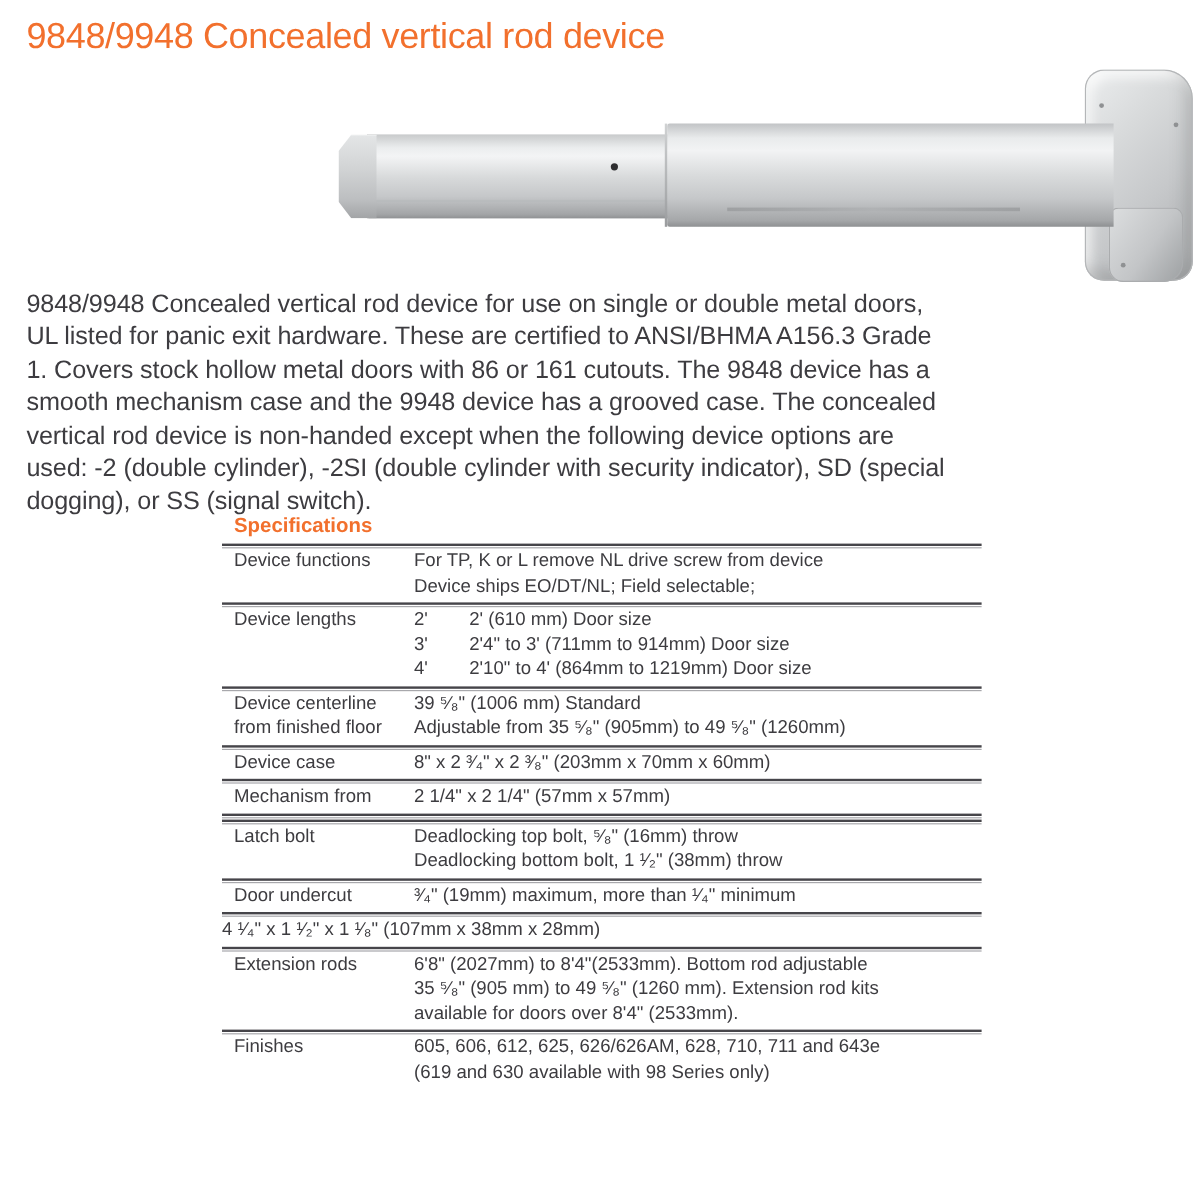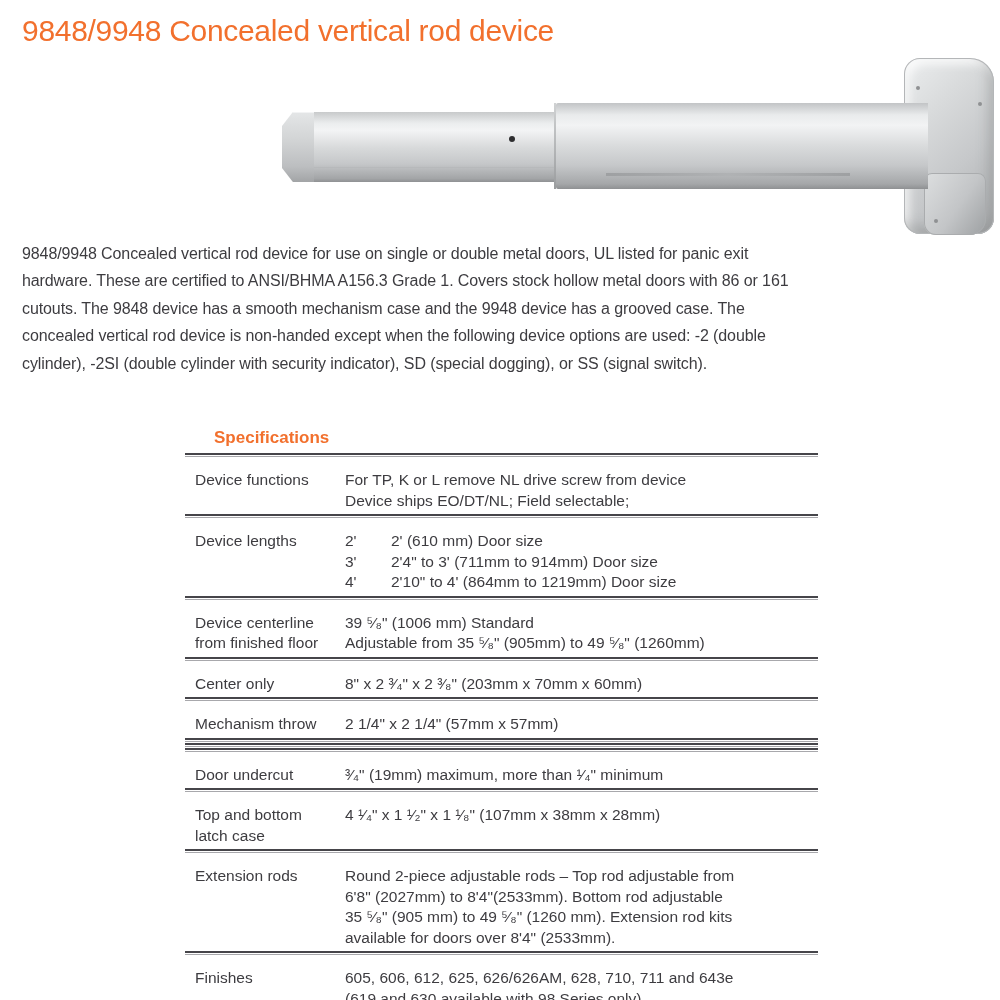--- a/index.html
+++ b/index.html
@@ -52,33 +52,33 @@
     position:absolute; left:50px; right:78px; bottom:13px; height:3px;
     background:linear-gradient(90deg,#9ea0a2,#b0b2b4 50%,#9ea0a2);
   }
   .joint-line { left:276px; top:48px; width:2px; height:86px; background:linear-gradient(180deg,#d0d2d3,#9a9c9e); }
   .rail-seam { left:30px; top:112px; width:248px; height:1px; background:#b7b9bb; }
   .bar-dot { left:231px; top:81px; width:6px; height:6px; border-radius:50%; background:#2e2e30; }
 
   
   .description {
     position:absolute; left:22px; top:240px; width:772px;
-    font-size:16px; line-height:27.4px; color:#3d3c40; letter-spacing:-0.1px;
+    font-size:21px; line-height:27.4px; color:#3d3c40; letter-spacing:-0.1px;
   }
 
   
   .spec-heading {
     position:absolute; left:195px; top:428px;
-    font-size:17px; font-weight:700; color:#f2702d;margin-left:19px;
+    font-size:17px; font-weight:700; color:#f2702d;
   }
   .spec-table { position:absolute; left:185px; top:453px; width:633px; font-size:15.5px; line-height:20.5px; color:#3d3c40; }
   .sep { position:relative; height:5px; }
   .sep::before { content:''; position:absolute; top:0; left:0; right:0; height:2px; background:#46454a; }
   .sep::after  { content:''; position:absolute; top:3px; left:0; right:0; height:1px; background:#a8a8ac; }
-  .row { display:flex; padding:12px 0 3px; }
+  .row { display:flex; padding:0 0 3px; }
   .cell-label { width:160px; padding-left:10px; flex:none; }
   .cell-value { flex:1; }
   .pair { display:flex; }
   .pair .k { width:46px; flex:none; }
 </style>
 </head>
 <body>
 
 <div id="canvas">
 
@@ -148,69 +148,73 @@
       </div>
       <div class="cell-value">
         <div>39 ⁵⁄₈" (1006 mm) Standard</div>
         <div>Adjustable from 35 ⁵⁄₈" (905mm) to 49 ⁵⁄₈" (1260mm)</div>
       </div>
     </div>
     <div class="sep"></div>
 
     <div class="row">
       <div class="cell-label">
-        <div>Center only</div>
+        <div>Device case</div>
       </div>
       <div class="cell-value">
         <div>8" x 2 ³⁄₄" x 2 ³⁄₈" (203mm x 70mm x 60mm)</div>
       </div>
     </div>
     <div class="sep"></div>
 
     <div class="row">
       <div class="cell-label">
-        <div>Mechanism throw</div>
+        <div>Mechanism from</div>
       </div>
       <div class="cell-value">
         <div>2 1/4" x 2 1/4" (57mm x 57mm)</div>
       </div>
     </div>
     <div class="sep"></div>
 
     <div class="sep"></div>
 
+    <div class="row">
+      <div class="cell-label">
+        <div>Latch bolt</div>
+      </div>
+      <div class="cell-value">
+        <div>Deadlocking top bolt, ⁵⁄₈" (16mm) throw</div>
+        <div>Deadlocking bottom bolt, 1 ¹⁄₂" (38mm) throw</div>
+      </div>
+    </div>
     <div class="sep"></div>
 
     <div class="row">
       <div class="cell-label">
         <div>Door undercut</div>
       </div>
       <div class="cell-value">
         <div>³⁄₄" (19mm) maximum, more than ¹⁄₄" minimum</div>
       </div>
     </div>
     <div class="sep"></div>
 
     <div class="row">
-      <div class="cell-label">
-        <div>Top and bottom</div>
-        <div>latch case</div>
-      </div>
       <div class="cell-value">
         <div>4 ¹⁄₄" x 1 ¹⁄₂" x 1 ¹⁄₈" (107mm x 38mm x 28mm)</div>
       </div>
     </div>
     <div class="sep"></div>
 
     <div class="row">
       <div class="cell-label">
         <div>Extension rods</div>
       </div>
       <div class="cell-value">
-        <div>Round 2-piece adjustable rods – Top rod adjustable from</div>
         <div>6'8" (2027mm) to 8'4"(2533mm). Bottom rod adjustable</div>
         <div>35 ⁵⁄₈" (905 mm) to 49 ⁵⁄₈" (1260 mm). Extension rod kits</div>
         <div>available for doors over 8'4" (2533mm).</div>
       </div>
     </div>
     <div class="sep"></div>
 
     <div class="row">
       <div class="cell-label">
         <div>Finishes</div>

